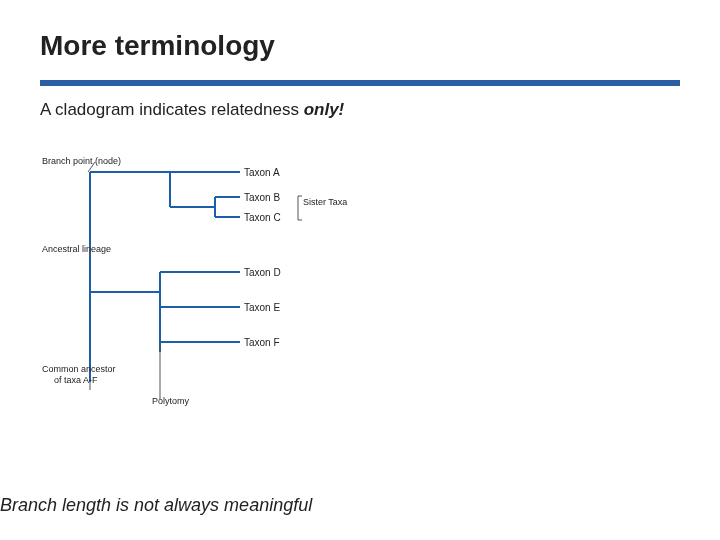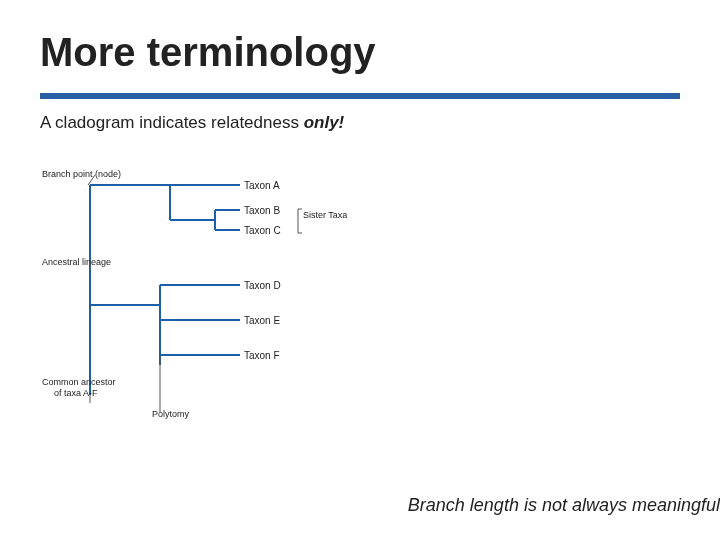--- a/index.html
+++ b/index.html
@@ -10,21 +10,21 @@
       font-family: Arial, sans-serif;
       overflow: hidden;
     }
     .slide {
       width: 720px;
       height: 540px;
       padding: 30px 40px 20px 40px;
       position: relative;
     }
     .title {
-      font-size: 40px;
+      font-size: 28px;
       font-weight: bold;
       color: #222;
       margin-bottom: 18px;
     }
     .blue-bar {
       height: 6px;
       background: #2a5fa5;
       width: 100%;
       margin-bottom: 14px;
     }
@@ -69,21 +69,21 @@
     }
     .right-col .highlight-m { color: #cc0000; font-weight: bold; }
     .right-col .highlight-r { color: #cc0000; font-weight: bold; }
     .right-col .highlight-c { color: #cc0000; font-weight: bold; }
     .right-col .highlight-a { color: #cc0000; font-weight: bold; }
     .bottom-text {
       position: absolute;
       bottom: 24px;
       left: 0;
       width: 100%;
-      text-align: right;
+      text-align: left;
       font-size: 18px;
       font-style: italic;
       color: #222;
       font-weight: 500;
     }
   </style>
 </head>
 <body>
 
 <div class="slide">

